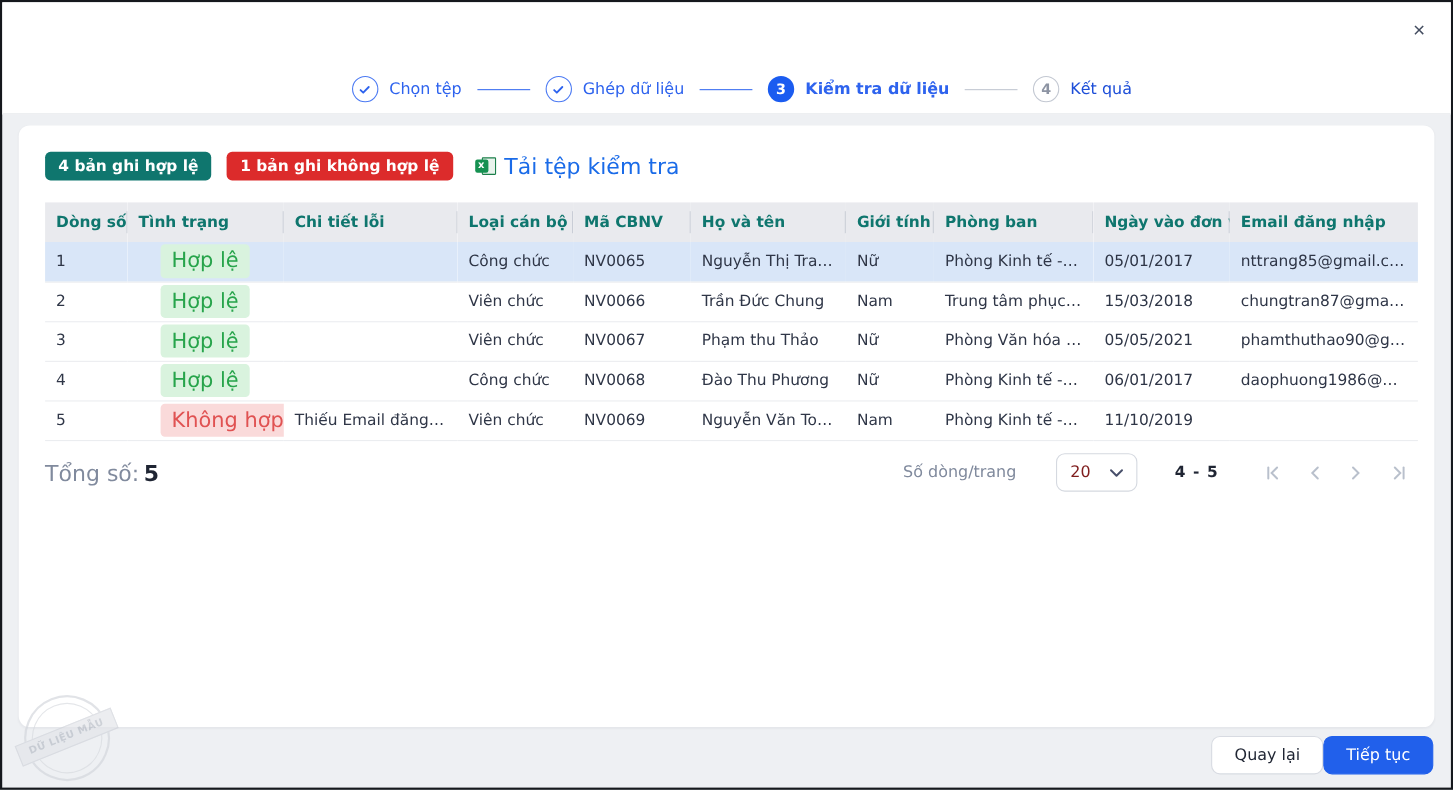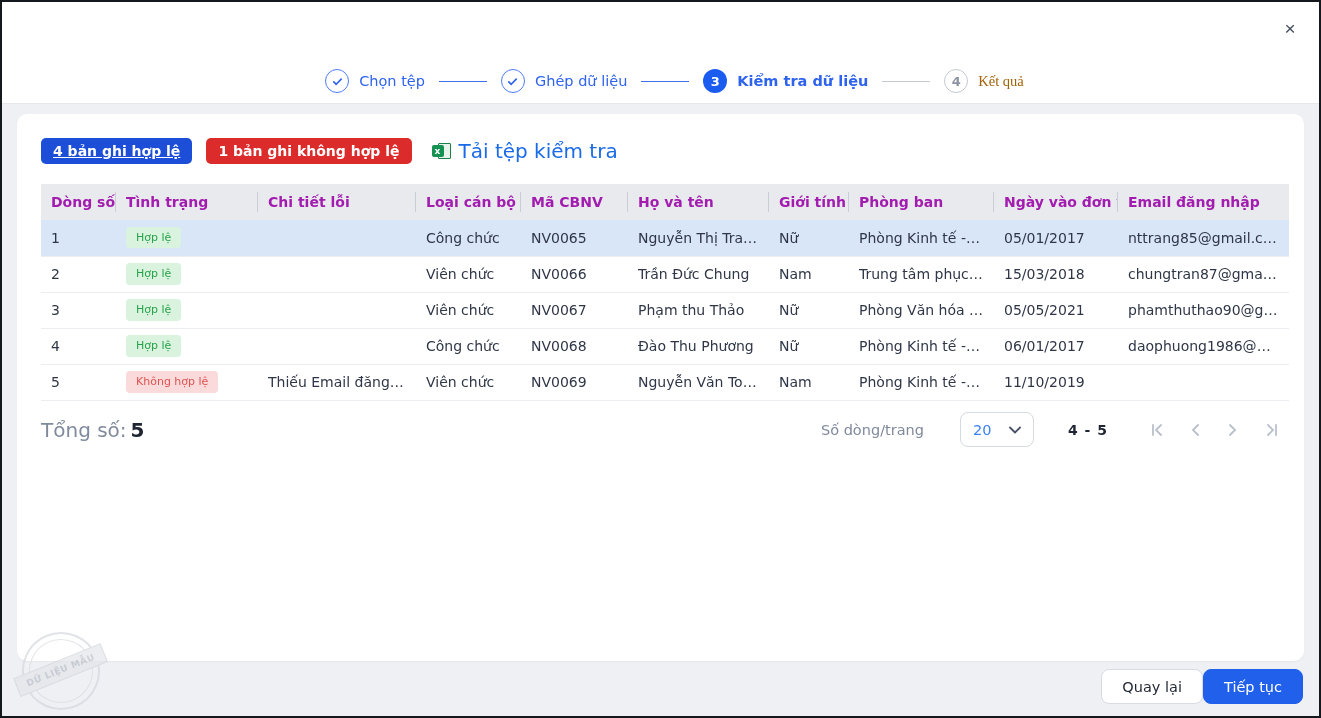--- a/index.html
+++ b/index.html
@@ -36,92 +36,92 @@
     width:24px; height:24px; border-radius:50%;
     display:flex; align-items:center; justify-content:center;
     font-size:13px; font-weight:bold; flex:0 0 auto;
   }
   .step.done .step-circle { border:1.5px solid #4d7bf3; color:#2e63ee; background:#fff; }
   .step.active .step-circle { background:#1b5cf0; color:#fff; border:none; }
   .step.pending .step-circle { border:1.5px solid #c3c8d2; color:#8d94a3; background:#fff; }
   .step-label { font-size:14.5px; }
   .step.done .step-label { color:#2e63ee; font-weight:500; }
   .step.active .step-label { color:#2e63ee; font-weight:bold; }
-  .step.pending .step-label { color:#a16207;font-family:Liberation Serif, serif; }
+  .step.pending .step-label { color:#1d4ed8; }
   .step-connector { width:48px; height:0; border-top:1.5px solid #c3c8d2; }
   .step-connector.filled { border-top-color:#3e70f1; }
   .check-svg { width:13px; height:13px; }
   
   .modal-body { padding:10px 15px 0; }
   .card {
     background:#fff; border-radius:10px; height:547px;
     padding:24px 24px 0; position:relative;
     box-shadow:0 1px 2px rgba(20,30,60,.04);
   }
   
   .summary-row { display:flex; align-items:center; gap:14px; margin-bottom:20px; }
   .badge {
     color:#fff; font-weight:bold; font-size:14px;
     padding:6px 12px; border-radius:5px; line-height:1;
   }
-  .badge.valid { background:#1d4ed8;text-decoration:underline; }
+  .badge.valid { background:#0f766e; }
   .badge.invalid { background:#dc2b2b; }
   .download-link { display:flex; align-items:center; gap:8px; cursor:pointer; margin-left:6px; }
   .excel-icon {
     width:19px; height:18px; position:relative; flex:0 0 auto;
   }
   .excel-icon .sheet {
     position:absolute; right:0; top:1px; width:13px; height:16px;
     background:#e8f3ec; border:1px solid #1b7f4a; border-radius:1px;
   }
   .excel-icon .box {
     position:absolute; left:0; top:3px; width:12px; height:12px;
     background:#159151; border-radius:2px; color:#fff;
     font-size:9px; font-weight:bold; display:flex; align-items:center; justify-content:center;
   }
   .download-link .link-text { color:#1a6be8; font-size:20px; }
   
   table { width:100%; border-collapse:collapse; table-layout:fixed; }
   thead th {
-    background:#e9eaee; color:#a21caf; font-weight:bold; font-size:14px;
+    background:#e9eaee; color:#0f766e; font-weight:bold; font-size:14px;
     text-align:left; height:28px; padding:10px 10px; position:relative;
     white-space:nowrap; overflow:hidden;
   }
   thead th:not(:last-child)::after {
     content:""; position:absolute; right:0; top:8px; bottom:8px;
     width:1px; background:#c9cdd6;
   }
   tbody td {
     height:36px; padding:0 10px; border-bottom:1px solid #ebedf0;
     font-size:14px; color:#2f3647; white-space:nowrap; overflow:hidden;
     text-overflow:ellipsis;
   }
   tbody tr { cursor:pointer; }
   tbody tr.selected td { background:#d9e6f8; }
   .chip {
     display:inline-block; padding:4px 10px; border-radius:4px;
-    font-size:11px; line-height:1.2;
+    font-size:19px; line-height:1.2;margin-left:20px;
   }
   .chip.valid { background:#d9f3de; color:#27a44b; }
   .chip.invalid { background:#fadada; color:#e05252; }
   
   .pagination-row {
     display:flex; align-items:center; justify-content:space-between;
     height:58px;
   }
   .total-label { color:#808a9d; font-size:20px; }
   .total-label b { color:#1f2533; font-weight:bold; margin-left:4px; }
   .pager { display:flex; align-items:center; gap:34px; }
   .rpp-label { color:#808a9d; font-size:14.5px; margin-right:2px; }
   .rpp-select {
     width:74px; height:35px; border:1px solid #d5d9e0; border-radius:8px;
     display:flex; align-items:center; justify-content:space-between;
     padding:0 12px; cursor:pointer; background:#fff;
   }
-  .rpp-select .val { font-size:14.5px; color:#3b82f6;text-align:right; }
+  .rpp-select .val { font-size:14.5px; color:#7f1d1d;text-align:right; }
   .range { font-weight:bold; color:#1f2533; letter-spacing:1px; }
   .nav-icons { display:flex; align-items:center; gap:20px; margin-left:6px; }
   .nav-btn { width:18px; height:18px; display:flex; align-items:center; justify-content:center; cursor:pointer; }
   .nav-btn svg { stroke:#b9c0cc; }
   
   .modal-footer {
     position:absolute; right:16px; bottom:12px;
     display:flex; 
   }
   .btn {

